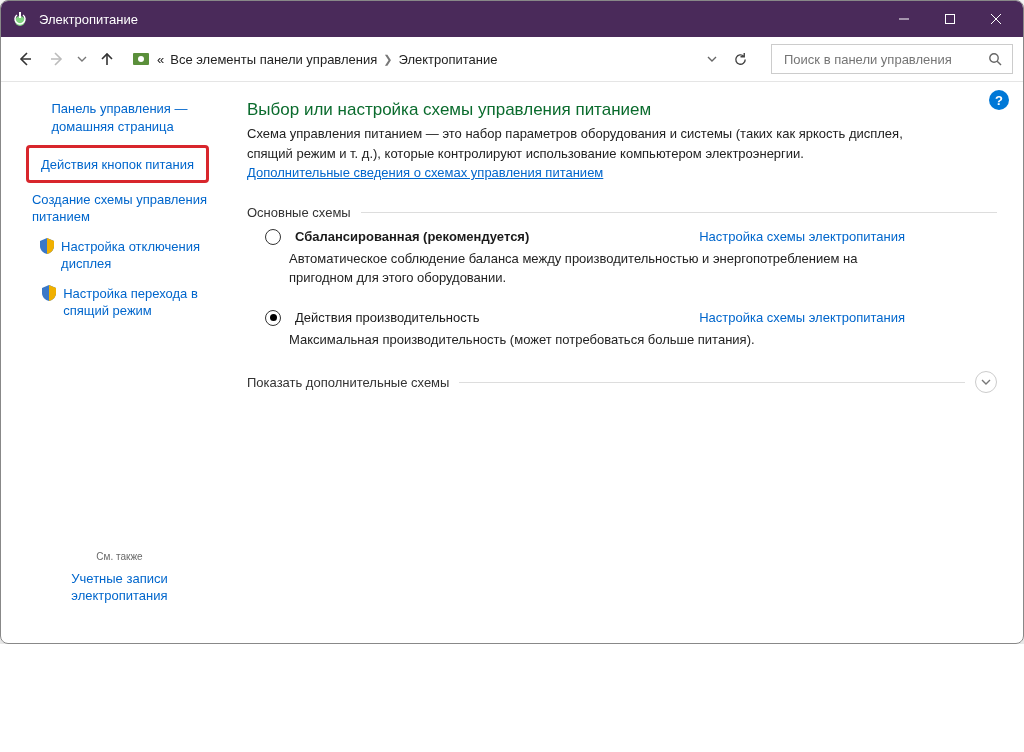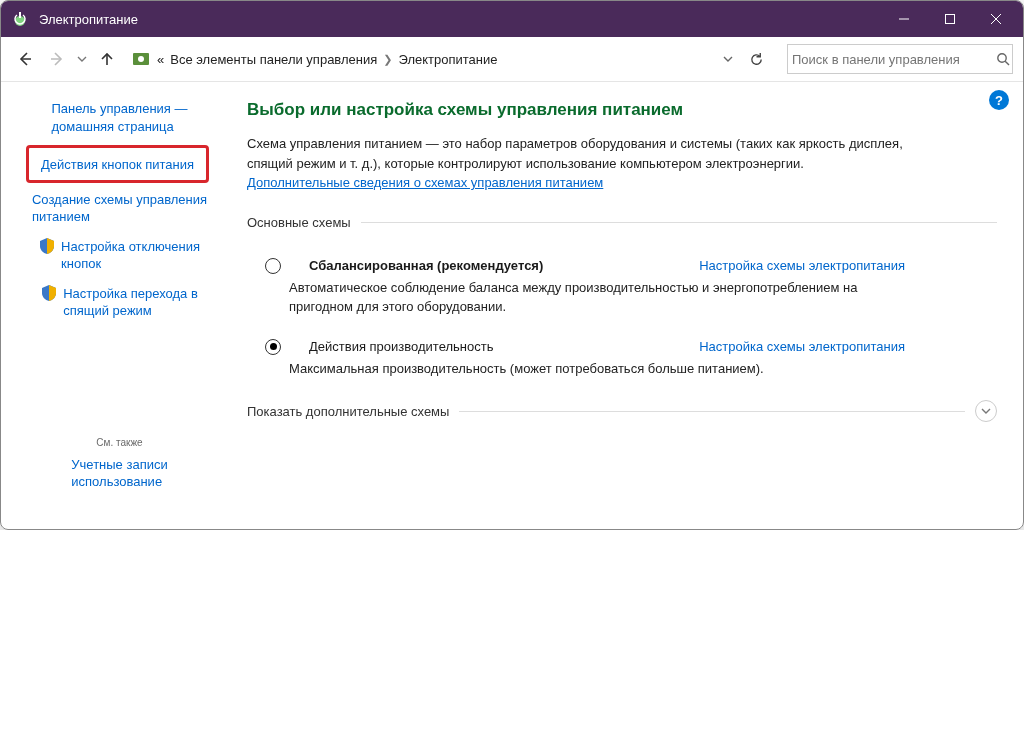--- a/index.html
+++ b/index.html
@@ -1,55 +1,55 @@
 <!DOCTYPE html>
 <html><head>
 <meta charset="utf-8">
 <style>
   html,body{margin:0;padding:0;font-family:"Segoe UI",Tahoma,sans-serif;font-size:13px;color:#1a1a1a;background:#fff;}
-  .window{width:1024px;height:530px;box-sizing:border-box;border:1px solid #888;display:flex;flex-direction:column;box-shadow:0 4px 20px rgba(0,0,0,.25);border-radius:8px;overflow:hidden;}
+  .window{width:1024px;height:644px;box-sizing:border-box;border:1px solid #888;display:flex;flex-direction:column;box-shadow:0 4px 20px rgba(0,0,0,.25);border-radius:8px;overflow:hidden;}
   
   .titlebar{height:36px;background:#4a2a5a;display:flex;align-items:center;color:#fff;padding:0 4px 0 10px;}
   .titlebar .app-icon{width:18px;height:18px;margin-right:10px;display:inline-flex;align-items:center;justify-content:center;}
   .titlebar .title{flex:1;font-size:13px;}
   .win-btn{width:46px;height:36px;display:flex;align-items:center;justify-content:center;color:#fff;}
   
   .navbar{height:44px;border-bottom:1px solid #e5e5e5;display:flex;align-items:center;padding:0 10px;gap:4px;}
   .nav-arrow{width:28px;height:28px;display:flex;align-items:center;justify-content:center;color:#555;border-radius:3px;}
   .nav-arrow.disabled{color:#b8b8b8;}
   .nav-sep{color:#999;margin:0 2px;}
   .breadcrumb{display:flex;align-items:center;flex:1;gap:6px;min-width:0;padding:0 6px;}
   .breadcrumb .chev{color:#777;font-size:11px;}
   .breadcrumb .crumb{color:#222;white-space:nowrap;}
   .bc-icon{width:20px;height:20px;display:inline-flex;align-items:center;justify-content:center;}
   .bc-end{display:flex;align-items:center;gap:6px;}
   .bc-drop{color:#666;font-size:10px;padding:0 4px;}
   .refresh{width:26px;height:26px;display:flex;align-items:center;justify-content:center;color:#555;}
-  .searchbox{width:220px;height:28px;border:1px solid #ccc;display:flex;align-items:center;padding:0 2px;margin-left:8px;}
+  .searchbox{width:220px;height:28px;border:1px solid #ccc;display:flex;align-items:center;padding:0 10px;margin-left:8px;}
   .searchbox input{border:none;outline:none;flex:1;font-size:13px;color:#333;background:transparent;}
   .searchbox .sicon{color:#666;margin-left:4px;}
   
   .body{flex:1;display:flex;overflow:hidden;}
   .sidebar{width:232px;padding:18px 6px 18px 11px;box-sizing:border-box;display:flex;flex-direction:column;align-items:center;}
   .side-link{color:#0066cc;font-size:13px;line-height:1.35;margin-bottom:12px;cursor:pointer;display:flex;align-items:flex-start;gap:6px;}
   .side-link .txt{flex:1;}
   .side-link .sico{width:16px;height:16px;flex:0 0 16px;display:inline-flex;align-items:center;justify-content:center;}
   .side-highlight{border:3px solid #d8262c;border-radius:4px;padding:8px 12px 6px;margin:-2px -6px 8px -10px;}
   .side-spacer{flex:1;}
   .side-footer-h{color:#6a6a6a;font-size:10px;margin-bottom:8px;}
   .content{flex:1;padding:14px 26px 18px 14px;position:relative;overflow:auto;}
   .help-icon{position:absolute;top:8px;right:14px;width:20px;height:20px;border-radius:50%;background:#0078d7;color:#fff;font-size:13px;font-weight:bold;display:flex;align-items:center;justify-content:center;}
-  h1.page-title{color:#0a6b2d;font-weight:700;font-size:17px;margin:4px 0 14px;}
+  h1.page-title{color:#0a6b2d;font-weight:400;font-size:17px;margin:4px 0 4px;}
   .lead{font-size:13px;line-height:1.5;color:#222;max-width:660px;}
   .lead a{color:#0066cc;text-decoration:underline;}
   .group{margin-top:22px;}
-  .group-header{display:flex;align-items:center;color:#333;font-size:13px;margin-bottom:28px;}
+  .group-header{display:flex;align-items:center;color:#333;font-size:13px;margin-bottom:9px;}
   .group-header .line{flex:1;height:1px;background:#ddd;margin-left:10px;}
   .plan{margin:0 0 22px 18px;max-width:640px;}
-  .plan-row{display:flex;align-items:center;gap:28px;margin-bottom:4px;}
+  .plan-row{display:flex;align-items:center;gap:14px;margin-bottom:4px;}
   .radio{width:14px;height:14px;border:1px solid #333;border-radius:50%;display:inline-flex;align-items:center;justify-content:center;background:#fff;flex:0 0 14px;}
   .radio.checked::after{content:"";width:7px;height:7px;background:#000;border-radius:50%;}
   .plan-name{font-size:13px;}
   .plan-name.bold{font-weight:600;}
   .plan-link{margin-left:auto;color:#0066cc;font-size:13px;cursor:pointer;}
   .plan-desc{font-size:13px;color:#222;margin-left:24px;line-height:1.5;}
   .expander{display:flex;align-items:center;margin-top:6px;color:#333;}
   .expander .line{flex:1;height:1px;background:#ddd;margin:0 10px;}
   .expander .chev-btn{width:20px;height:20px;border:1px solid #ccc;border-radius:50%;display:flex;align-items:center;justify-content:center;color:#777;font-size:11px;}
   svg{display:block;}
@@ -174,21 +174,21 @@
 
       <div class="side-link">
         <span class="sico">
           <svg width="14" height="16" viewBox="0 0 14 16">
               <path d="M7 0 L14 3 V8 C14 12 11 15 7 16 C3 15 0 12 0 8 V3 Z" fill="#3a78c8"></path>
               <path d="M7 0 L14 3 V8 C14 12 11 15 7 16 V0 Z" fill="#f0b000"></path>
             </svg>
         </span>
         <span class="txt">
           <span>Настройка отключения</span><br>
-          <span>кнопок</span>
+          <span>дисплея</span>
         </span>
       </div>
 
       <div class="side-link">
         <span class="sico">
           <svg width="14" height="16" viewBox="0 0 14 16">
               <path d="M7 0 L14 3 V8 C14 12 11 15 7 16 C3 15 0 12 0 8 V3 Z" fill="#3a78c8"></path>
               <path d="M7 0 L14 3 V8 C14 12 11 15 7 16 V0 Z" fill="#f0b000"></path>
             </svg>
         </span>
@@ -197,21 +197,21 @@
           <span>спящий режим</span>
         </span>
       </div>
 
       <div class="side-spacer"></div>
 
       <div class="side-footer-h">См. также</div>
       <div class="side-link" style="margin-bottom:20px">
         <span class="txt">
           <span>Учетные записи</span><br>
-          <span>использование</span>
+          <span>электропитания</span>
         </span>
       </div>
     </div>
 
     <div class="content">
       <div class="help-icon">?</div>
 
       <h1 class="page-title">Выбор или настройка схемы управления питанием</h1>
 
       <div class="lead">
@@ -234,21 +234,21 @@
           </div>
           <div class="plan-desc">Автоматическое соблюдение баланса между производительностью и энергопотреблением на пригодном для этого оборудовании.</div>
         </div>
 
         <div class="plan">
           <div class="plan-row">
             <span class="radio checked"></span>
             <span class="plan-name">Действия производительность</span>
             <span class="plan-link">Настройка схемы электропитания</span>
           </div>
-          <div class="plan-desc">Максимальная производительность (может потребоваться больше питанием).</div>
+          <div class="plan-desc">Максимальная производительность (может потребоваться больше питания).</div>
         </div>
       </div>
 
       <div class="expander">
         <span>Показать дополнительные схемы</span>
         <span class="line"></span>
         <span class="chev-btn">
           <svg width="10" height="10" viewBox="0 0 10 10">
               <path d="M1 3 L5 7 L9 3" fill="none" stroke="#777" stroke-width="1.4"></path>
             </svg>

